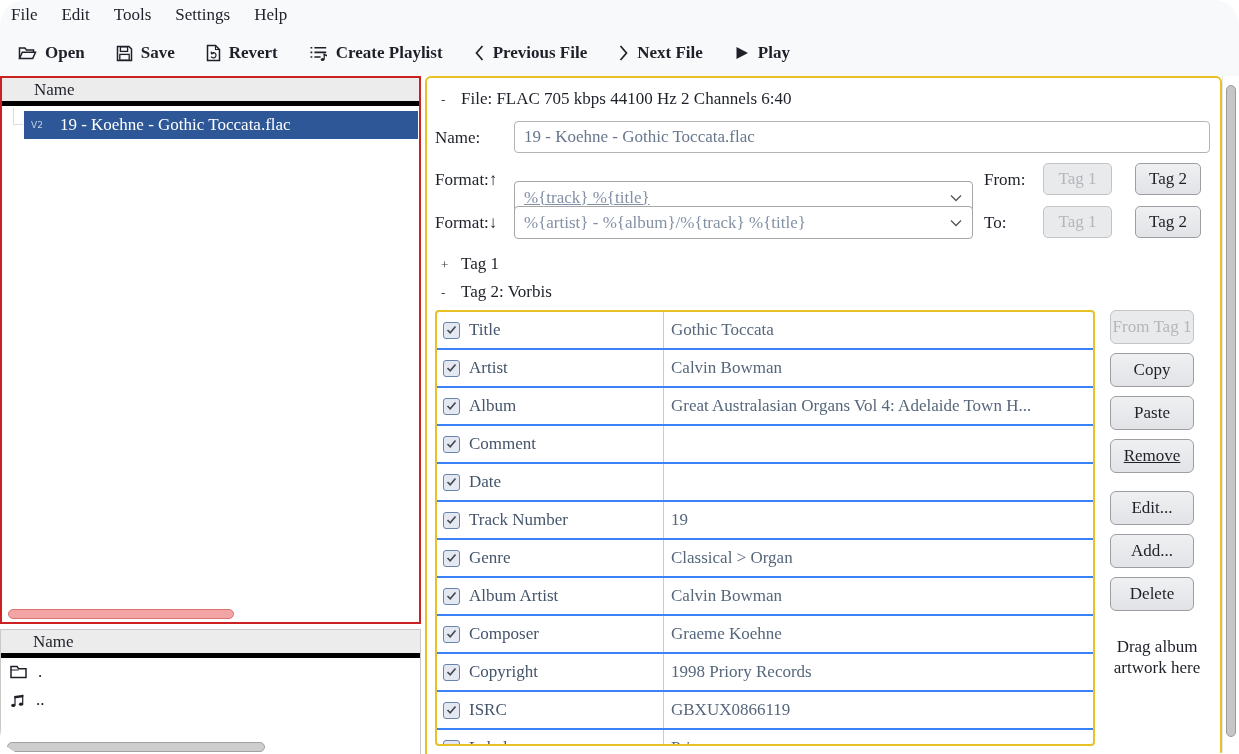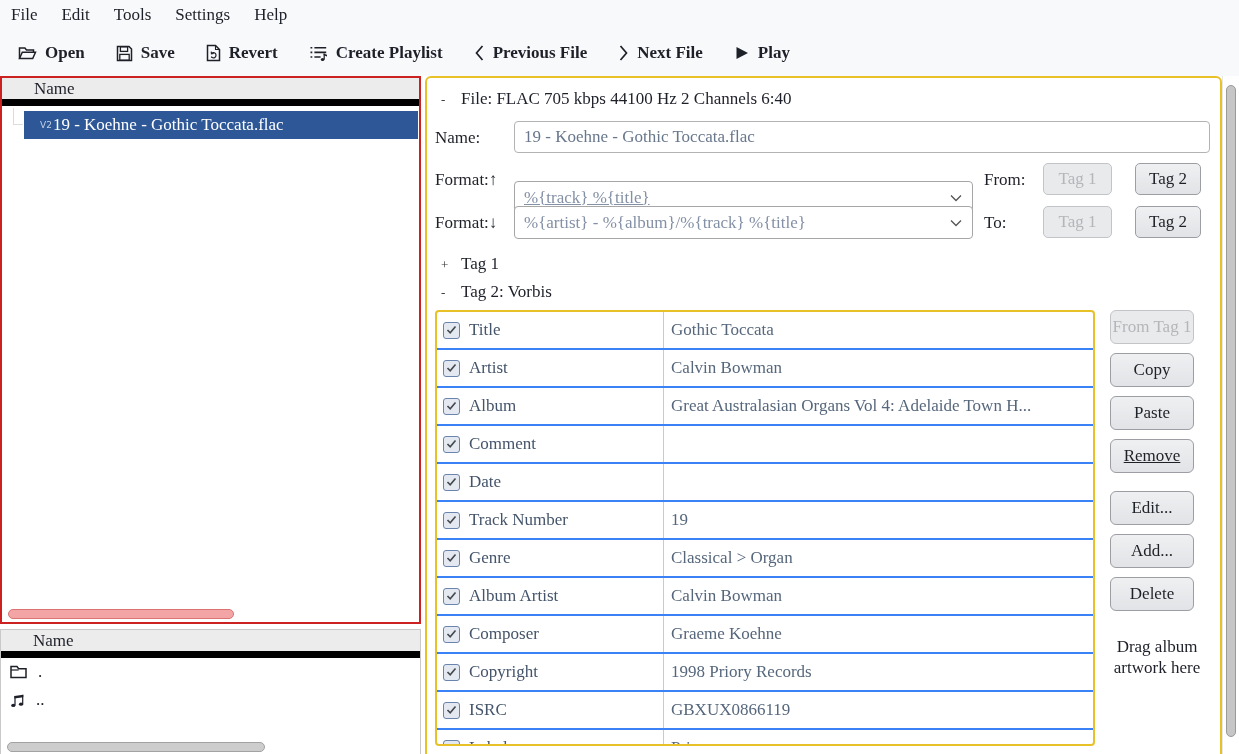--- a/index.html
+++ b/index.html
@@ -1,38 +1,38 @@
 <!DOCTYPE html>
 <html><head>
 <meta charset="utf-8">
 <style>
   * { box-sizing: border-box; margin: 0; padding: 0; }
   html,body { width:1239px; height:754px; overflow:hidden; background:#fff;
     font-family:"Liberation Serif", serif; color:#1e2029; }
-  .app { position:relative; width:1239px; height:754px; overflow:hidden; background:#fff; }
+  .app { position:relative; width:1239px; height:754px; overflow:hidden; background:#fff;border-radius:25px; }
 
   
   .menubar { position:absolute; left:0; top:0; right:0; height:30px; background:#f8f9fa;
     display:flex; align-items:center; padding-left:11px; gap:24px; font-size:17px; }
   .menu-item { cursor:default; }
   .toolbar { position:absolute; left:0; top:30px; right:0; height:46px; background:#f8f9fa;
     display:flex; align-items:center; padding-left:18px; gap:31px; font-size:17px;font-weight:bold; }
   .tool-btn { display:flex; align-items:center; gap:8px; }
   .tb-icon { display:flex; align-items:center; color:#1e2029; }
 
   
   .file-panel { position:absolute; left:0; top:76px; width:421px; height:548px;
     border:2px solid #cb2121; background:#fff; }
-  .panel-header { height:28px; background:#ececec; border-bottom:7px solid #000000;
+  .panel-header { height:28px; background:#ececec; border-bottom:5px solid #000000;
     display:flex; align-items:center; padding-left:32px; font-size:17px; }
   .file-row { position:relative; height:28px; margin-top:5px; }
   .tree-branch { position:absolute; left:11px; top:-3px; width:10px; height:17px;
     border-left:1px solid #dcdcdc; border-bottom:1px solid #dcdcdc; }
   .file-row-sel { position:absolute; left:22px; right:1px; top:0; height:28px; background:#2d5796;
-    color:#fff; display:flex; align-items:center; gap:1px; padding-left:16px; font-size:17px; }
+    color:#fff; display:flex; align-items:center; gap:17px; padding-left:7px; font-size:17px; }
   .v2-badge { font-size:9px; color:#c5d0e6; font-family:"DejaVu Sans", sans-serif; }
   .hscroll { position:absolute; left:0; right:0; bottom:2px; height:12px; }
   .hthumb { position:absolute; top:1px; height:10px; border-radius:5px; }
   .red-thumb { left:6px; width:226px; background:#f3a5a5; border:1px solid #db7373; }
   .gray-thumb { left:6px; width:258px; background:#cdcdcd; border:1px solid #a2a2a2; }
 
   
   .dir-panel { position:absolute; left:0; top:629px; width:421px; height:126px;
     border:1px solid #c9c9c9; border-bottom:none; background:#fff; }
   .dir-row { height:28px; display:flex; align-items:center; padding-left:9px; gap:11px;

